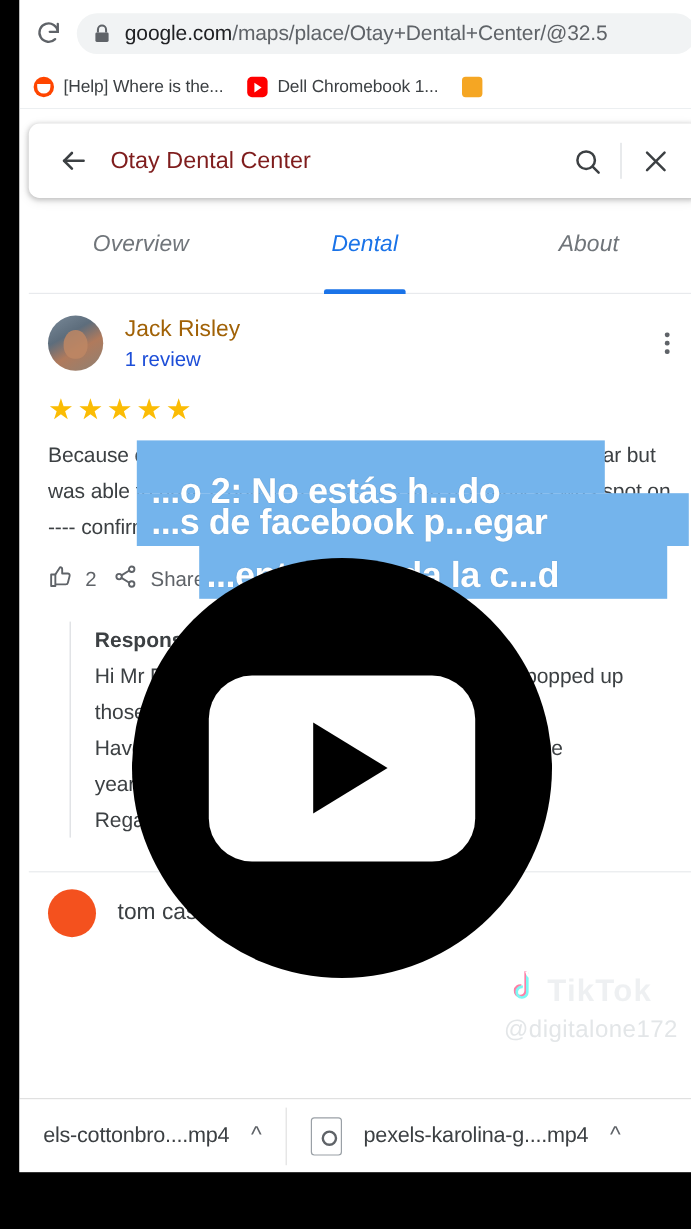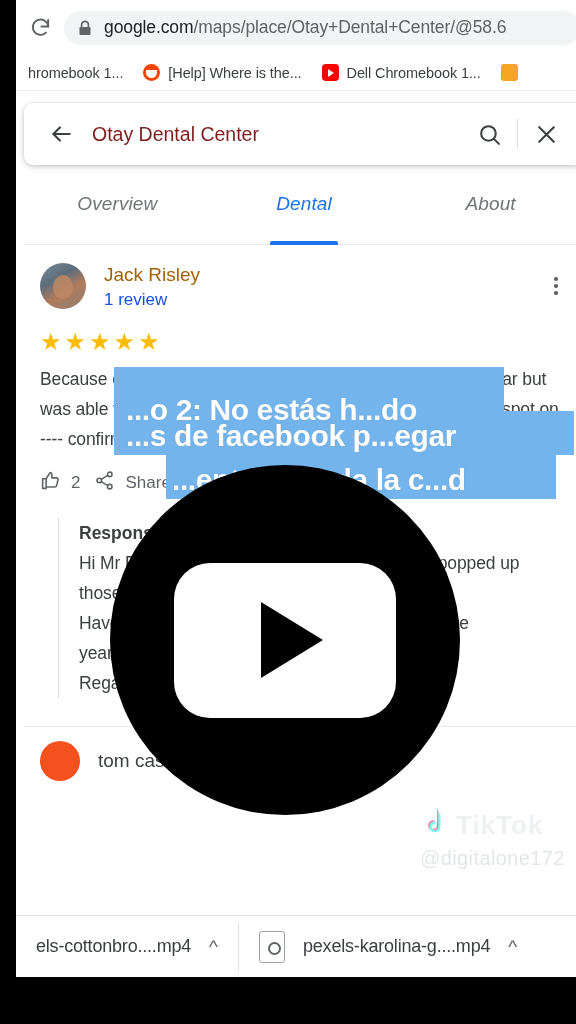--- a/index.html
+++ b/index.html
@@ -476,28 +476,25 @@
           <polyline points="20 4 20 11 13 11"></polyline>
         </svg>
       </div>
       <div class="omnibox">
         <span class="lock-icon">
           <svg width="14" height="16" viewBox="0 0 14 16" fill="currentColor">
             <rect x="1.5" y="7" width="11" height="8" rx="1.2"></rect>
             <path d="M3.6 7V4.7a3.4 3.4 0 0 1 6.8 0V7" fill="none" stroke="currentColor" stroke-width="1.7"></path>
           </svg>
         </span>
-        <span class="url-text"><span class="host">google.com</span><span>/maps/place/Otay+Dental+Center/@58.6</span></span>
+        <span class="url-text"><span class="host">google.com</span><span>/maps/place/Otay+Dental+Center/@32.5</span></span>
       </div>
     </div>
 
     <div class="bookmarks">
-      <div class="bm">
-        <span class="bm-label">hromebook 1...</span>
-      </div>
       <div class="bm">
         <span class="favicon fav-reddit"></span>
         <span class="bm-label">[Help] Where is the...</span>
       </div>
       <div class="bm">
         <span class="favicon fav-yt"></span>
         <span class="bm-label">Dell Chromebook 1...</span>
       </div>
       <div class="bm">
         <span class="favicon fav-amber"></span>

